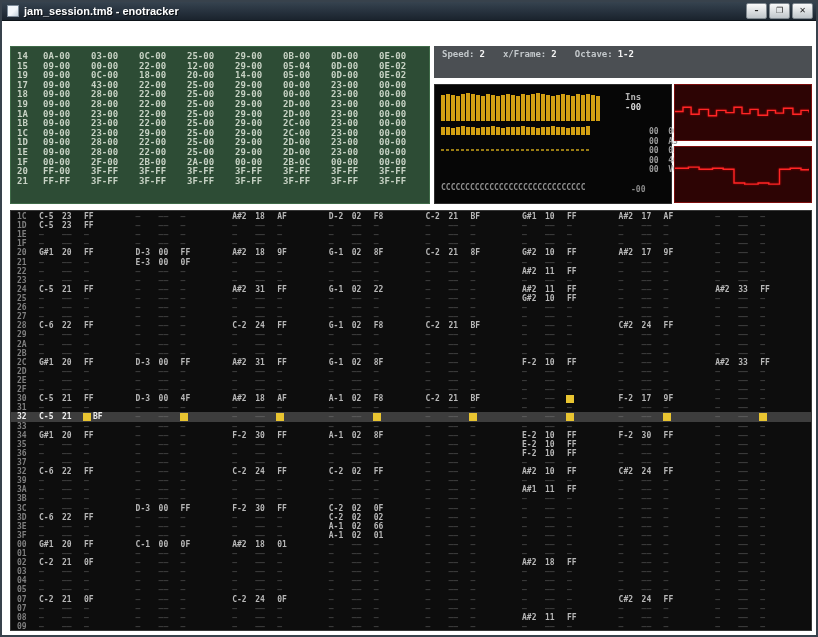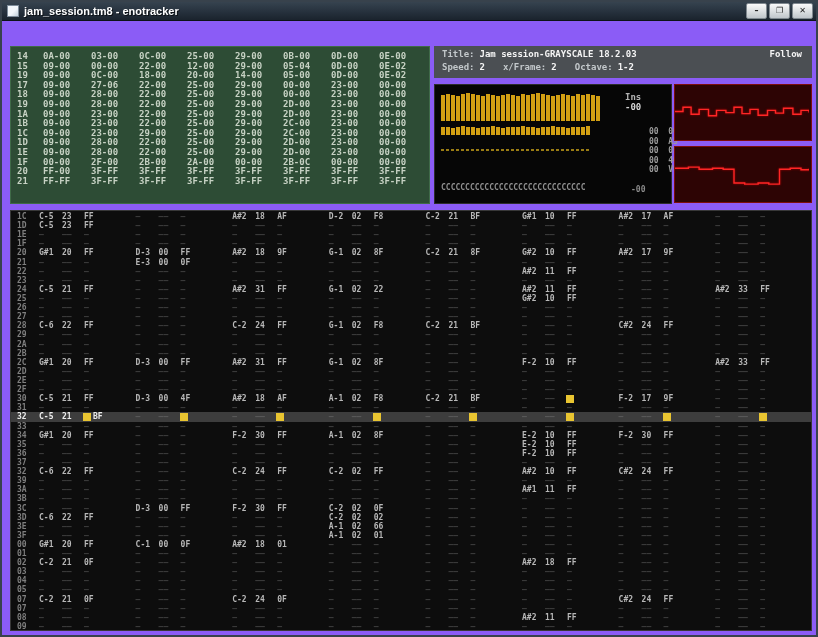--- a/index.html
+++ b/index.html
@@ -1,16 +1,16 @@
 <!DOCTYPE html>
 <html><head>
 <meta charset="utf-8">
 <style>
   html,body{margin:0;padding:0;background:#000;}
-  .window{position:relative;width:818px;height:637px;background:#8b5cf6;border:2px solid #38424c;
+  .window{position:relative;width:818px;height:637px;background:#ffffff;border:2px solid #38424c;
           box-sizing:border-box;overflow:hidden;font-family:"DejaVu Sans Mono",monospace;}
   
   .titlebar{position:absolute;left:0;top:0;width:100%;height:19px;
             background:linear-gradient(180deg,#36434f 0%,#26313d 55%,#1a232d 100%);
             border-bottom:1px solid #0d1318;display:flex;align-items:center;padding:0 3px;box-sizing:border-box;}
   .app-icon{width:12px;height:12px;margin:0 5px 0 2px;background:linear-gradient(135deg,#f2f6fa 55%,#c3d0dc);
             border:1px solid #7e8c9a;box-sizing:border-box;}
   .tb-title{color:#fff;font:bold 11px "Liberation Sans",sans-serif;text-shadow:1px 1px 0 rgba(0,0,0,.65);}
   .tb-buttons{margin-left:auto;display:flex;gap:2px;}
   .tb-btn{width:19px;height:14px;background:linear-gradient(#fafafa,#c0c6cb);border:1px solid #80888f;
@@ -118,21 +118,21 @@
           <span class="ot-cell">18-00</span>
           <span class="ot-cell">20-00</span>
           <span class="ot-cell">14-00</span>
           <span class="ot-cell">05-00</span>
           <span class="ot-cell">0D-00</span>
           <span class="ot-cell">0E-02</span>
         </div>
         <div class="ot-row">
           <span class="ot-addr">17</span>
           <span class="ot-cell">09-00</span>
-          <span class="ot-cell">27-06</span>
+          <span class="ot-cell">43-00</span>
           <span class="ot-cell">22-00</span>
           <span class="ot-cell">25-00</span>
           <span class="ot-cell">29-00</span>
           <span class="ot-cell">00-00</span>
           <span class="ot-cell">23-00</span>
           <span class="ot-cell">00-00</span>
         </div>
         <div class="ot-row">
           <span class="ot-addr">18</span>
           <span class="ot-cell">09-00</span>
@@ -240,25 +240,20 @@
           <span class="ot-cell">3F-FF</span>
           <span class="ot-cell">3F-FF</span>
           <span class="ot-cell">3F-FF</span>
           <span class="ot-cell">3F-FF</span>
           <span class="ot-cell">3F-FF</span>
         </div>
       </div>
   </div>
 
   <div class="info-panel">
-    <div class="info-line">
-      <span class="info-label">Title:</span>
-      <span class="info-value">Jam session-GRAYSCALE 18.2.03</span>
-      <span class="info-follow">Follow</span>
-    </div>
     <div class="info-line">
       <span class="info-label">Speed:</span>
       <span class="info-value">2</span>
       <span class="info-gap"></span>
       <span class="info-label">x/Frame:</span>
       <span class="info-value">2</span>
       <span class="info-gap"></span>
       <span class="info-label">Octave:</span>
       <span class="info-value">1-2</span>
     </div>

